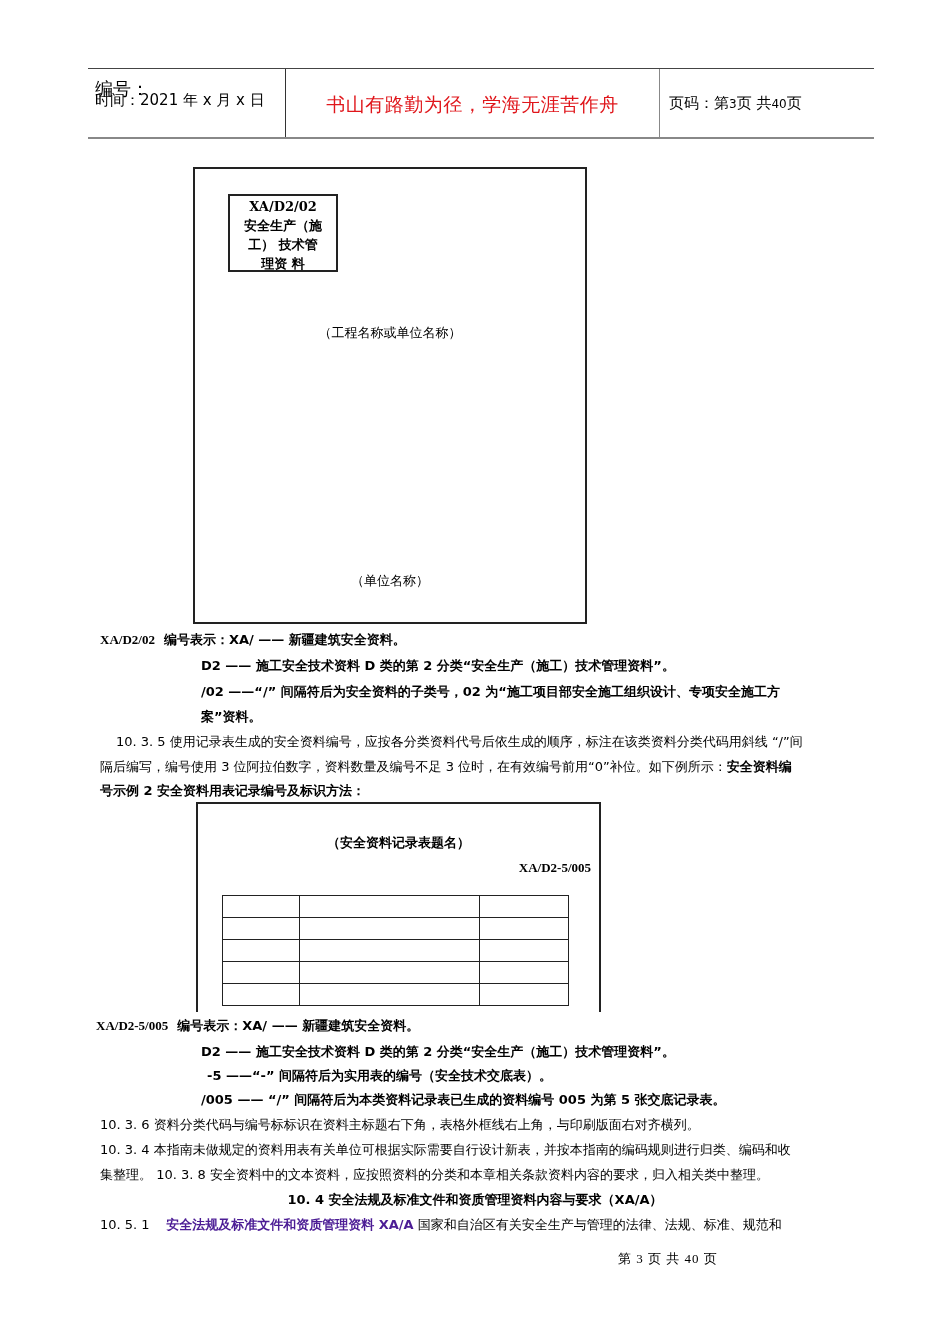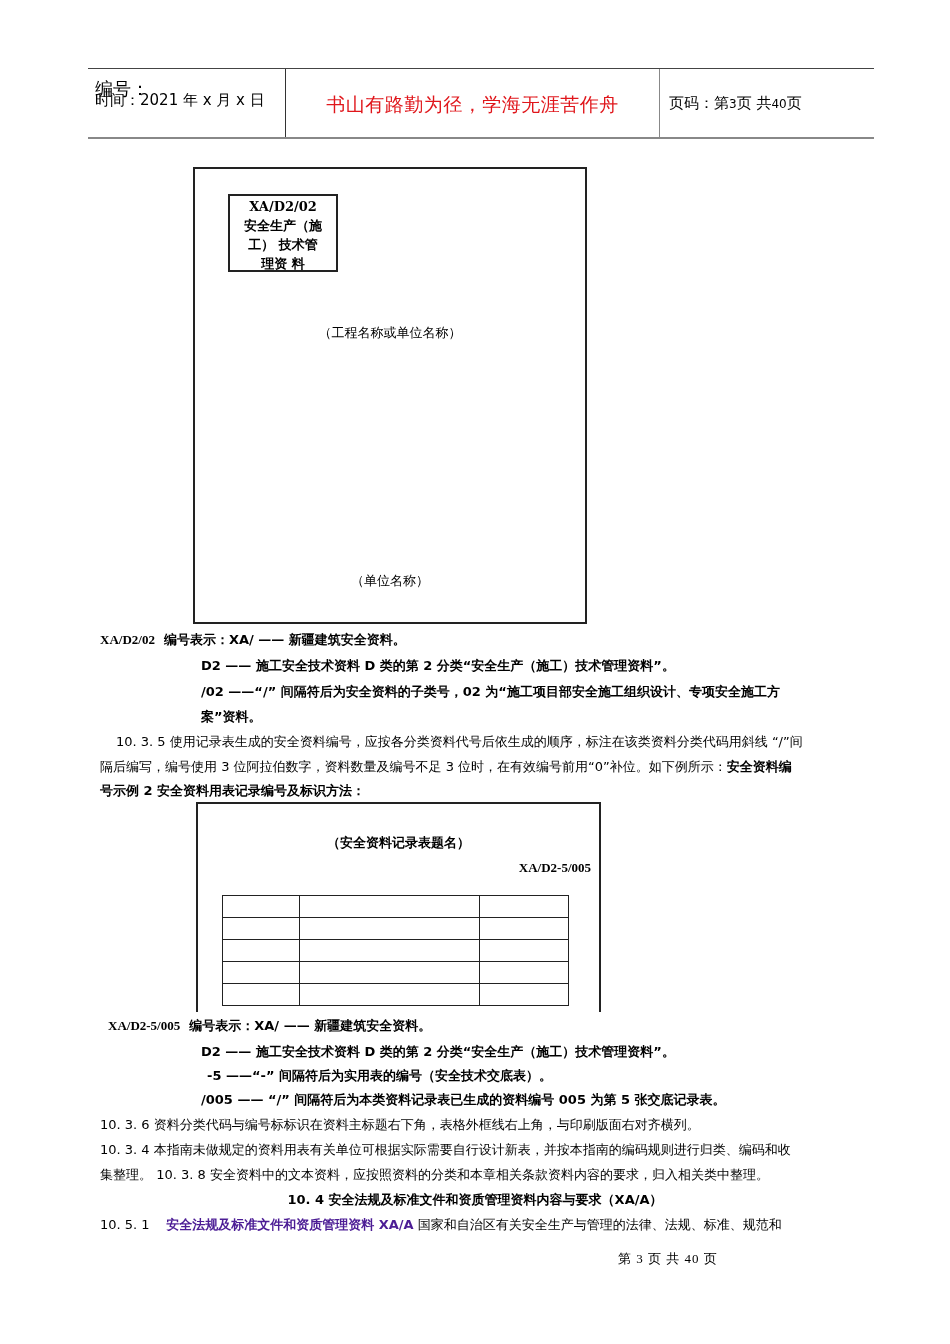--- a/index.html
+++ b/index.html
@@ -107,21 +107,21 @@
         </tr>
     <tr>
           <td class="c1"></td>
           <td class="c2"></td>
           <td class="c3"></td>
         </tr>
   </tbody>
     </table>
 </div>
 
-<div class="t b" style="left:108px; top:1017px;"><span class="serif">XA/D2-5/005</span>&nbsp;&nbsp;<span>编号表示：XA/ —— 新疆建筑安全资料。</span></div>
+<div class="t b" style="left:96px; top:1017px;"><span class="serif">XA/D2-5/005</span>&nbsp;&nbsp;<span>编号表示：XA/ —— 新疆建筑安全资料。</span></div>
 <div class="t b" style="left:201px; top:1043px;">D2 —— 施工安全技术资料 D 类的第 2 分类“安全生产（施工）技术管理资料”。</div>
 <div class="t b" style="left:207px; top:1067px;">-5 ——“-” 间隔符后为实用表的编号（安全技术交底表）。</div>
 <div class="t b" style="left:201px; top:1091px;">/005 ——  “/” 间隔符后为本类资料记录表已生成的资料编号 005 为第 5 张交底记录表。</div>
 
 <div class="t" style="left:100px; top:1116px;">10. 3. 6  资料分类代码与编号标标识在资料主标题右下角，表格外框线右上角，与印刷版面右对齐横列。</div>
 <div class="t" style="left:100px; top:1141px;">10. 3. 4  本指南未做规定的资料用表有关单位可根据实际需要自行设计新表，并按本指南的编码规则进行归类、编码和收</div>
 <div class="t" style="left:100px; top:1166px;">集整理。     10. 3. 8  安全资料中的文本资料，应按照资料的分类和本章相关条款资料内容的要求，归入相关类中整理。</div>
 
 <div class="t b" style="left:0; width:950px; text-align:center; top:1191px;">10. 4    安全法规及标准文件和资质管理资料内容与要求（XA/A）</div>
 <div class="t" style="left:100px; top:1216px;"><span>10. 5. 1</span>&nbsp;&nbsp;&nbsp;&nbsp;<span class="magenta b">安全法规及标准文件和资质管理资料    XA/A</span>&nbsp;<span>国家和自治区有关安全生产与管理的法律、法规、标准、规范和</span></div>

